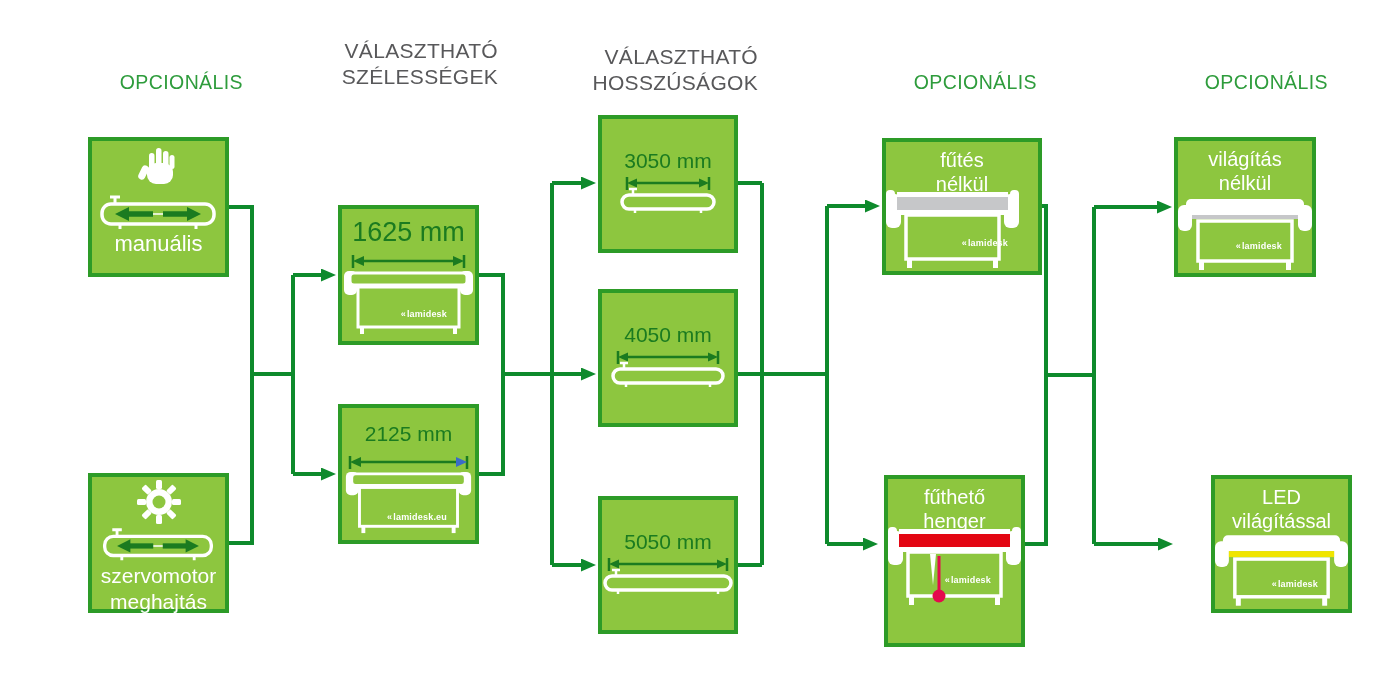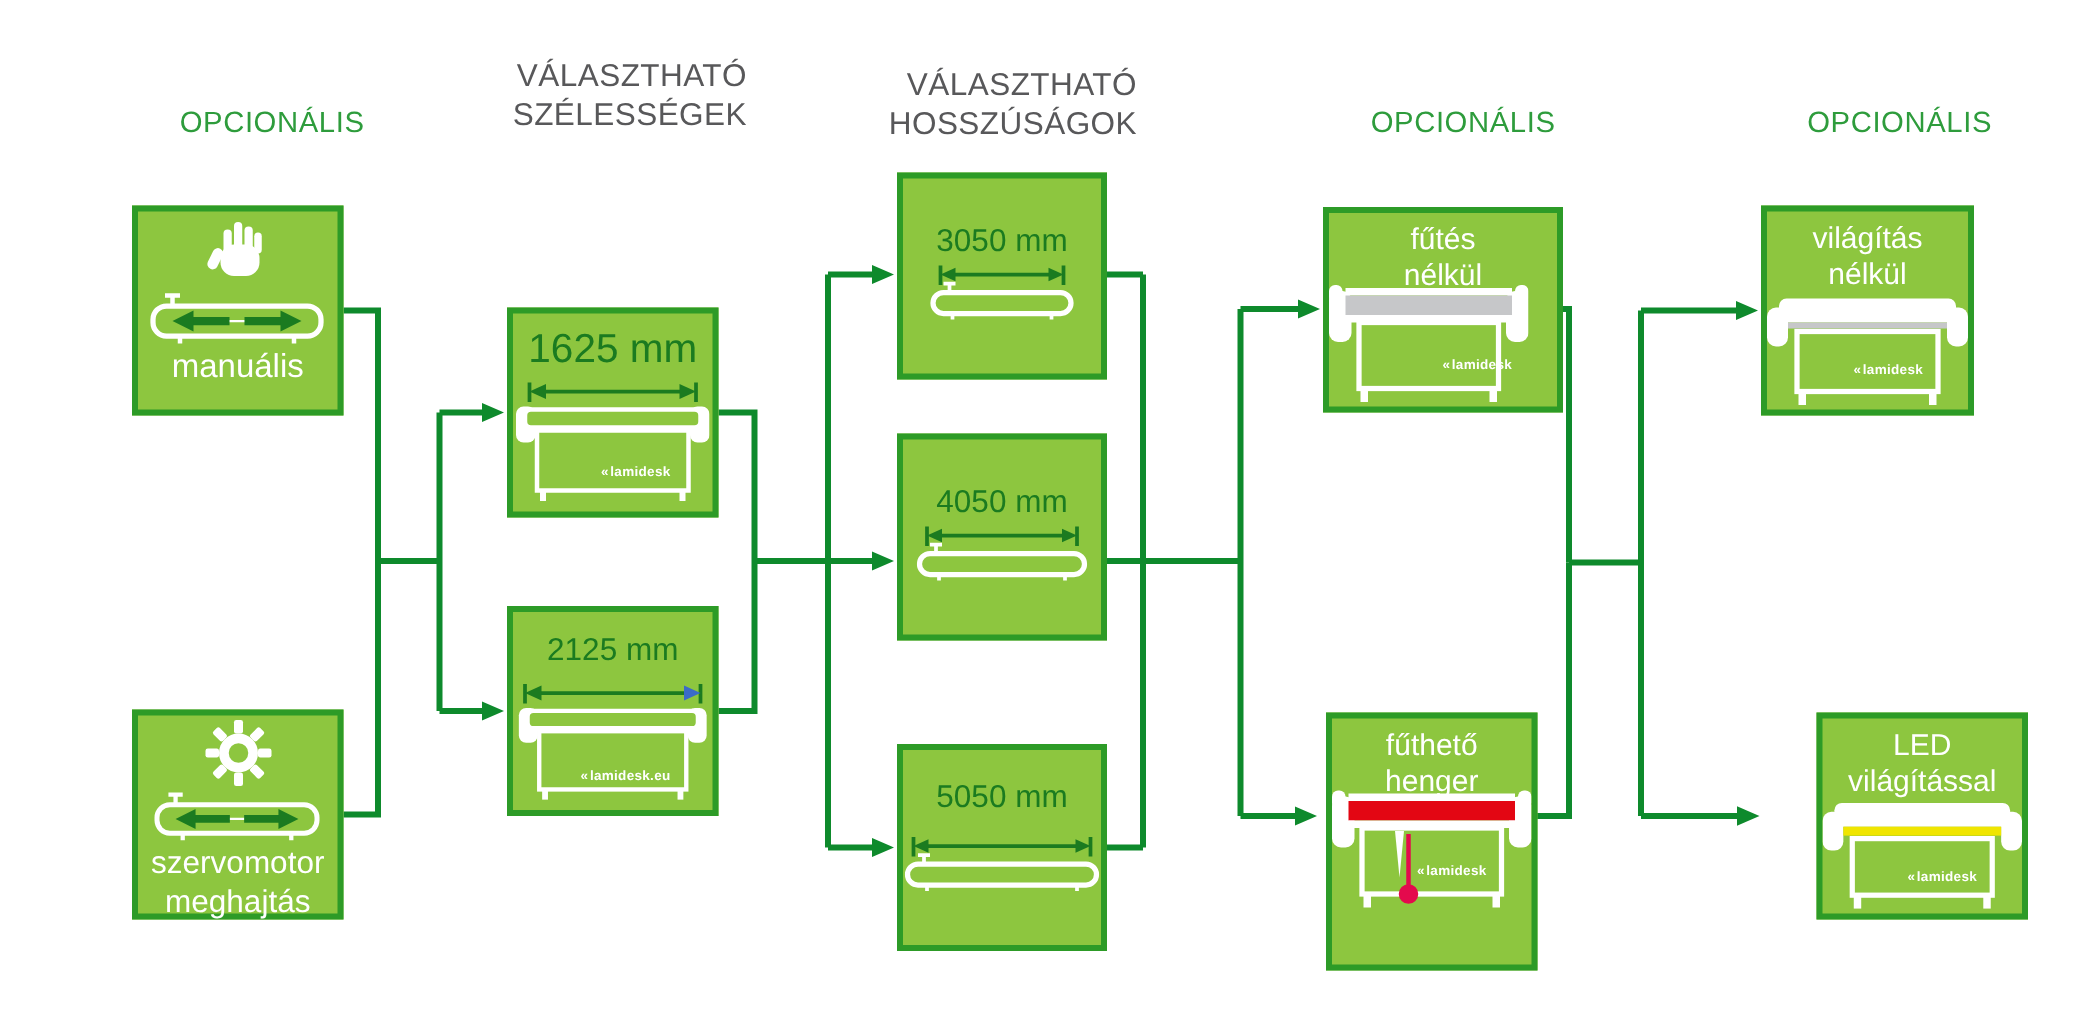--- a/index.html
+++ b/index.html
@@ -223,21 +223,21 @@
       <polygon class="dimhead" points="102,8 92,3.5 92,12.5"></polygon>
     </svg>
     <svg class="abs" style="left:9px;top:68px;" width="114" height="30" viewBox="0 0 114 30">
       <path class="mstroke" stroke-width="2.5" d="M13 8 V2 M9 2 H17"></path>
       <rect class="mstroke" stroke-width="3.5" x="2" y="8" width="110" height="14" rx="7"></rect>
       <path class="mstroke" stroke-width="2.5" d="M15 22 v4 M99 22 v4"></path>
     </svg>
   </div>
 
   <div class="node" style="left:598px;top:496px;width:140px;height:138px;">
-    <div class="dimlabel" style="top:20px;">5050 mm</div>
+    <div class="dimlabel" style="top:30px;">5050 mm</div>
     <svg class="abs" style="left:5px;top:56px;" width="122" height="16" viewBox="0 0 122 16">
       <path class="dimline" d="M2 2 V15 M120 2 V15 M11 8 H111"></path>
       <polygon class="dimhead" points="2,8 12,3.5 12,12.5"></polygon>
       <polygon class="dimhead" points="120,8 110,3.5 110,12.5"></polygon>
     </svg>
     <svg class="abs" style="left:1px;top:68px;" width="130" height="30" viewBox="0 0 130 30">
       <path class="mstroke" stroke-width="2.5" d="M13 8 V2 M9 2 H17"></path>
       <rect class="mstroke" stroke-width="3.5" x="2" y="8" width="126" height="14" rx="7"></rect>
       <path class="mstroke" stroke-width="2.5" d="M15 22 v4 M115 22 v4"></path>
     </svg>

